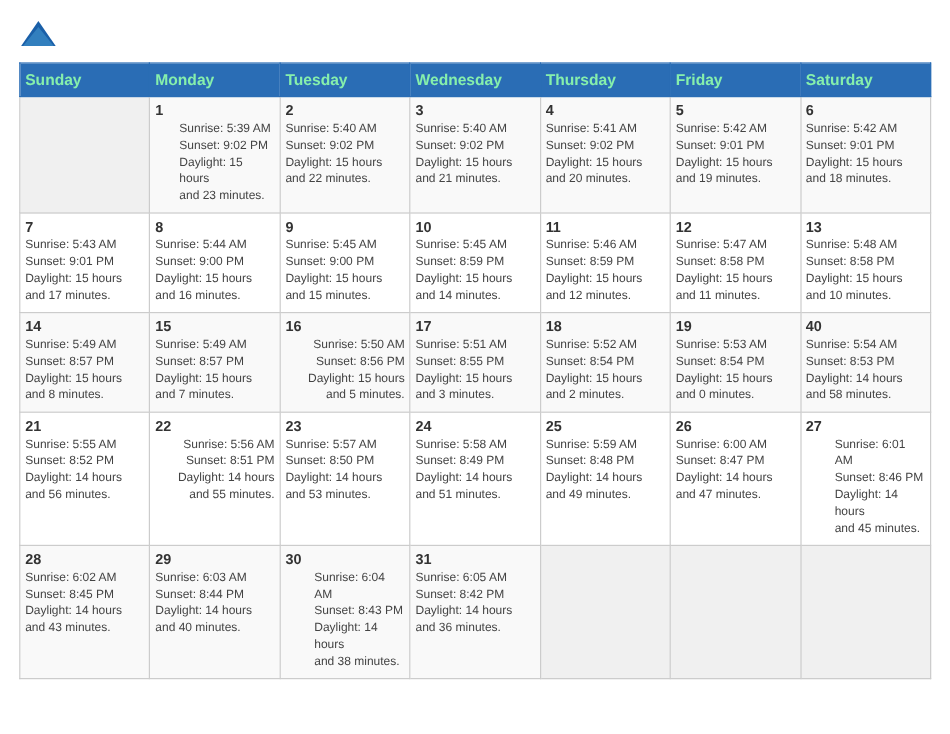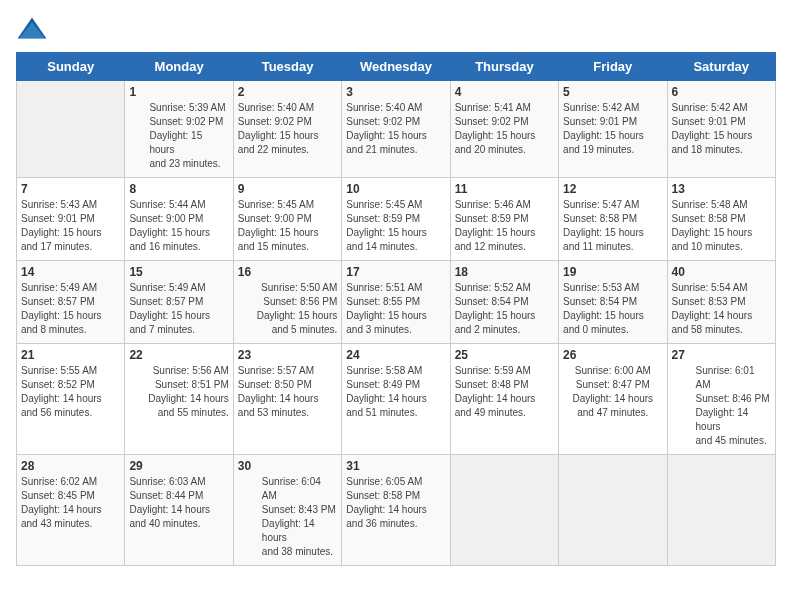--- a/index.html
+++ b/index.html
@@ -50,25 +50,25 @@
     }
     table {
       width: 100%;
       border-collapse: collapse;
       table-layout: fixed;
     }
     thead tr {
       background-color: #2a6db5;
     }
     thead th {
-      color: #ffffff;
+      color: #86efac;
       font-size: 13px;
       font-weight: bold;
       padding: 6px 4px;
-      text-align: center;
+      text-align: left;
       border: 1px solid #2a6db5;
     }
     tbody td {
       vertical-align: top;
       border: 1px solid #ccc;
       padding: 4px 4px 6px 4px;
       font-size: 10.5px;
       color: #333;
       height: 80px;
     }
@@ -304,21 +304,21 @@
         </td>
         <td>
           <span class="day-number">25</span>
           <div class="day-detail" style="white-space: pre-line;">Sunrise: 5:59 AM
 Sunset: 8:48 PM
 Daylight: 14 hours
 and 49 minutes.</div>
         </td>
         <td>
           <span class="day-number">26</span>
-          <div class="day-detail" style="white-space: pre-line; text-align: center;">Sunrise: 6:00 AM
+          <div class="day-detail" style="white-space: pre-line;">Sunrise: 6:00 AM
 Sunset: 8:47 PM
 Daylight: 14 hours
 and 47 minutes.</div>
         </td>
         <td>
           <span class="day-number">27</span>
           <div class="day-detail" style="white-space: pre-line; margin-left: 24px;">Sunrise: 6:01 AM
 Sunset: 8:46 PM
 Daylight: 14 hours
 and 45 minutes.</div>
@@ -342,21 +342,21 @@
         <td>
           <span class="day-number">30</span>
           <div class="day-detail" style="white-space: pre-line; margin-left: 24px;">Sunrise: 6:04 AM
 Sunset: 8:43 PM
 Daylight: 14 hours
 and 38 minutes.</div>
         </td>
         <td>
           <span class="day-number">31</span>
           <div class="day-detail" style="white-space: pre-line;">Sunrise: 6:05 AM
-Sunset: 8:58 PM
+Sunset: 8:42 PM
 Daylight: 14 hours
 and 36 minutes.</div>
         </td>
         <td class="empty-cell"></td>
         <td class="empty-cell"></td>
         <td class="empty-cell"></td>
       </tr>
     </tbody>
 </table>
 

